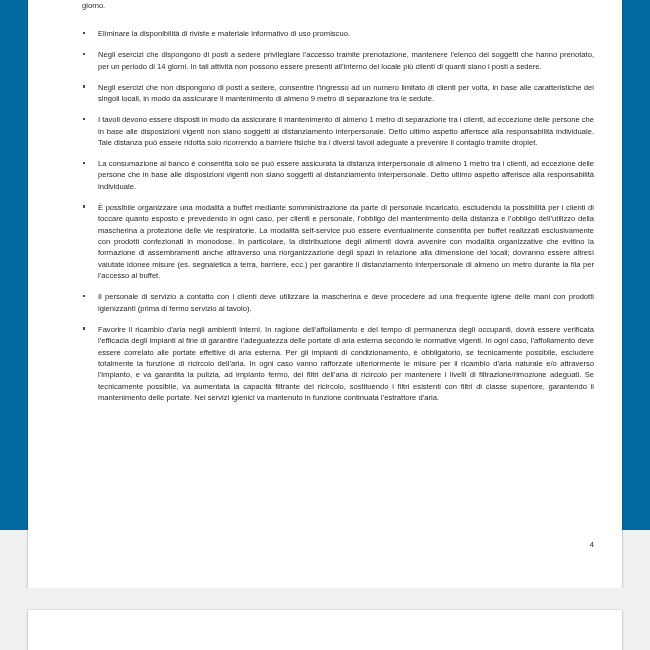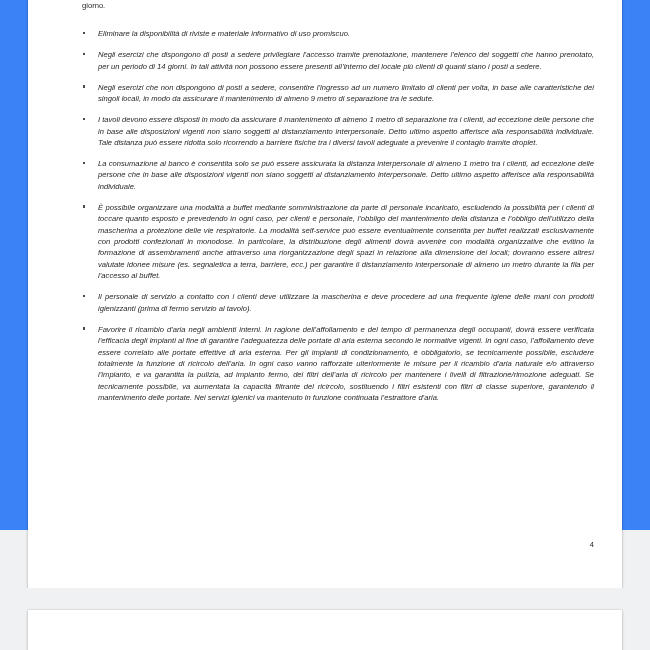--- a/index.html
+++ b/index.html
@@ -11,21 +11,21 @@
     height: 650px;
     overflow: hidden;
     background: #f0f1f3;
     font-family: "Liberation Sans", sans-serif;
   }
 
   #viewer {
     position: relative;
     width: 650px;
     height: 530px;
-    background: #3b82f6;
+    background: #0369a1;
   }
 
   .page {
     position: absolute;
     left: 28px;
     width: 594px;
     background: #ffffff;
     box-shadow: 0 1px 3px rgba(0,0,0,0.22), 0 0 0 1px rgba(0,0,0,0.035);
     box-sizing: border-box;
   }
@@ -66,21 +66,20 @@
   ul.bullets li {
     position: relative;
     margin: 0 0 9.6px 0;
     padding: 0 0 0 16px;
     font-size: 7.6px;
     line-height: 11.4px;
     color: #231f20;
     text-align: justify;
     text-justify: inter-word;
     hyphens: none;
-    font-style: italic;
   }
 
   ul.bullets li:first-child {
     margin-top: 17px;
   }
 
   ul.bullets li:last-child {
     margin-bottom: 17px;
   }
 

